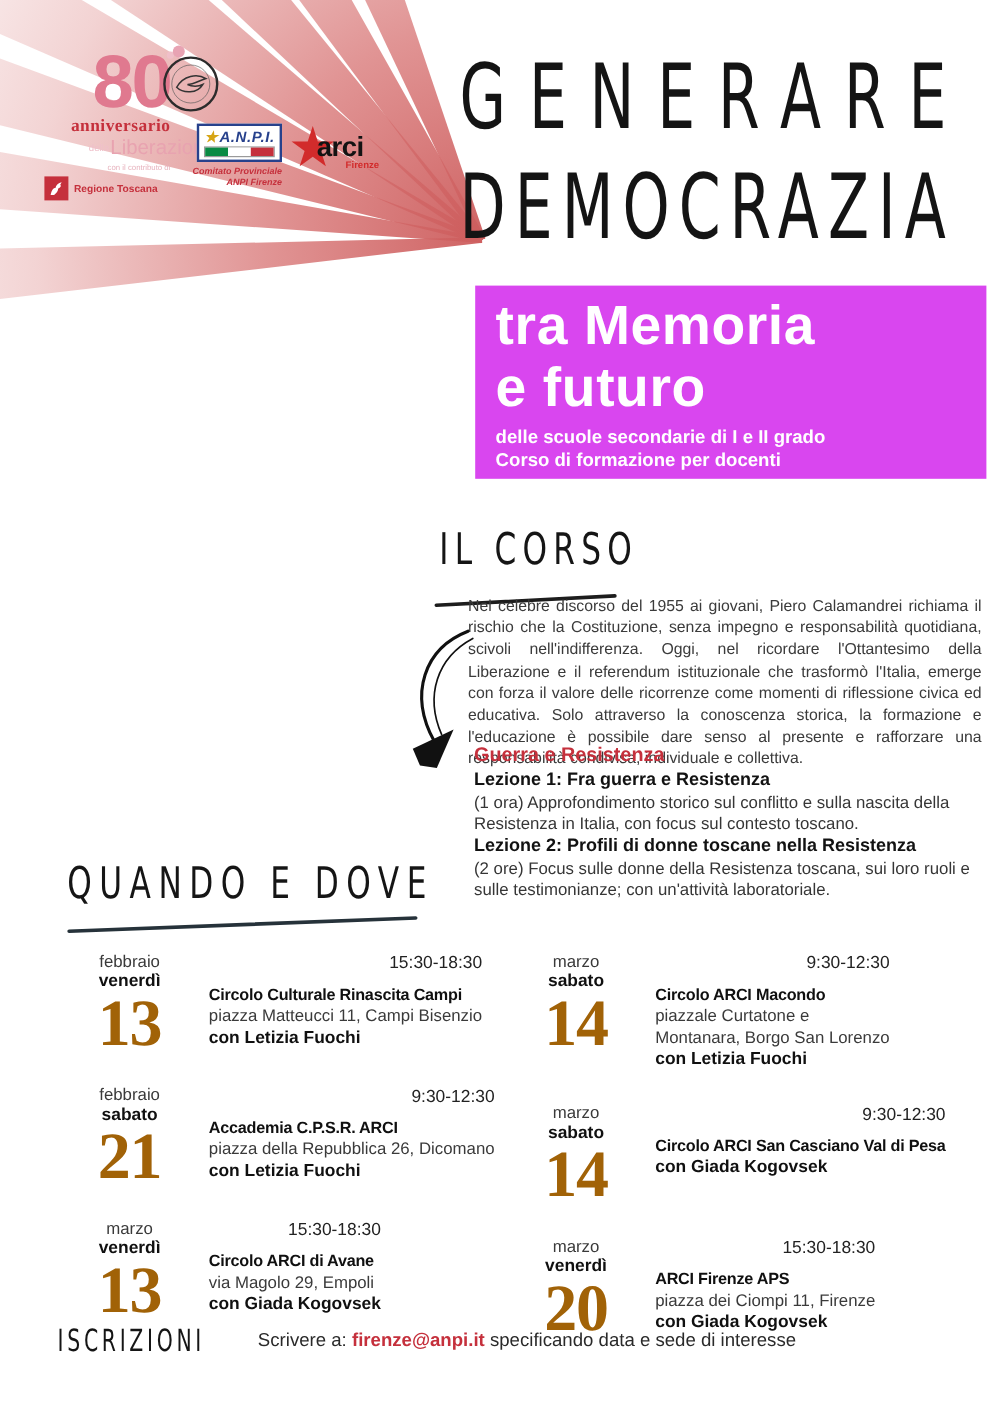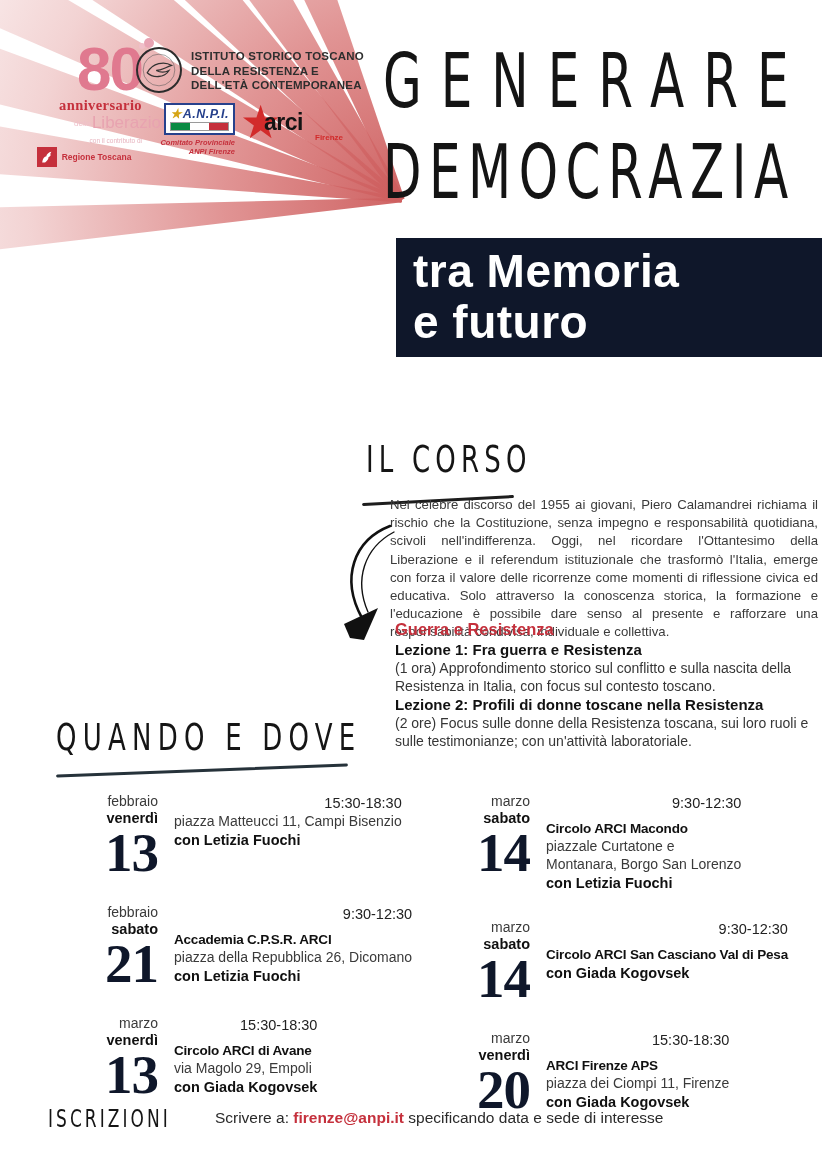--- a/index.html
+++ b/index.html
@@ -43,31 +43,31 @@
   .anpi-box { display:inline-block; border:2px solid #27418c; background:#fff; padding:1px 4px 2px; }
   .anpi-row { font-weight:bold; color:#27418c; font-size:12.5px; letter-spacing:0.5px; }
   .anpi-row .star { color:#D6A516; margin-right:1px; }
   .anpi-flag { display:flex; height:7px; margin-top:1px; border:1px solid #9a9a9a; }
   .anpi-flag span { flex:1; }
   .anpi-caption { color:#C5303C; font-weight:bold; font-size:7.5px; line-height:9px; margin-top:3px; }
 
   .logo-arci { position:absolute; left:240px; top:103px; width:72px; height:52px; }
   .arci-star { position:absolute; left:0; top:-4px; color:#D22B2B; font-size:46px; line-height:46px; }
   .arci-name { position:absolute; left:24px; top:6px; font-weight:bold; font-size:23px; color:#131313; letter-spacing:-0.5px; }
-  .arci-city { position:absolute; left:48px; top:30px; color:#D22B2B; font-size:8px; font-weight:bold;margin-left:27px; }
+  .arci-city { position:absolute; left:48px; top:30px; color:#D22B2B; font-size:8px; font-weight:bold; }
 
   
   .hand { font-family:"DejaVu Sans", sans-serif; color:#151515; transform-origin:0 50%; white-space:nowrap; }
   .title { position:absolute; left:383px; top:36px; transform:scaleY(1.5); transform-origin:0 0; color:#141414; }
   .title-l1 { font-size:50px; letter-spacing:0.38em; line-height:60px; }
   .title-l2 { font-size:50px; letter-spacing:0.15em; line-height:63px; }
 
   
-  .banner { position:absolute; left:396px; top:238px; width:426px; height:119px;
-    background:#0f172a; color:#fff; box-sizing:border-box; padding:8px 10px 0 17px; }
+  .banner { position:absolute; left:396px; top:238px; width:426px; height:161px;
+    background:#d946ef; color:#fff; box-sizing:border-box; padding:8px 10px 0 17px; }
   .banner-h { font-weight:bold; font-size:46px; line-height:51px; letter-spacing:0.5px; }
   .banner-sub { margin-top:7px; font-weight:bold; font-size:15.5px; line-height:19px; }
 
   
   .corso-head { position:absolute; left:366px; top:444px; font-size:26px; letter-spacing:0.2em; transform:scaleY(1.4); }
   .underline { position:absolute; height:3px; background:#1d1d1d; border-radius:2px; }
   .u-corso { left:362px; top:499px; width:152px; transform:rotate(-3deg); }
   .corso-par { position:absolute; left:390px; top:496px; width:428px; font-size:13.2px;
     line-height:18.2px; text-align:justify; color:#3b3b3b; }
   .arrow-doodle { position:absolute; left:330px; top:520px; }
@@ -79,25 +79,25 @@
 
   
   .quando-head { position:absolute; left:56px; top:722px; font-size:26px; letter-spacing:0.24em; transform:scaleY(1.4); }
   .u-quando { left:56px; top:769px; width:292px; transform:rotate(-2.2deg); background:#26323a; }
 
   .schedule-grid { position:absolute; left:58px; top:793px; width:764px; display:flex; }
   .sched-col { display:flex; flex-direction:column; row-gap:26px; }
   .col-left { width:372px; }
   .col-right { width:392px; }
   .event { display:flex; }
-  .event-date { width:100px; flex-shrink:0; text-align:right; }
+  .event-date { width:100px; flex-shrink:0; text-align:center; }
   .event-month { font-size:14px; color:#3a3a3a; line-height:17px; }
   .event-weekday { font-size:14.5px; font-weight:bold; color:#101010; line-height:16px; }
   .event-day { font-family:"Liberation Serif", serif; font-weight:bold; font-size:55px;
-    line-height:50px; color:#0f172a; margin-top:2px; letter-spacing:-1px; }
+    line-height:50px; color:#a16207; margin-top:2px; letter-spacing:-1px; }
   .event-details { margin-left:16px; padding-top:1px; }
   .event-time { font-size:14.5px; color:#222; line-height:18px;text-align:right; }
   .event-venue { font-size:13.5px; font-weight:bold; color:#101010; margin-top:8px; line-height:17px; white-space:nowrap; letter-spacing:-0.2px; }
   .event-address { font-size:14px; color:#3a3a3a; line-height:18px; white-space:pre-line; }
   .event-with { font-size:14.5px; font-weight:bold; color:#101010; line-height:19px; margin-top:1px; }
 
   
   .footer { position:absolute; left:48px; top:1108px; display:flex; align-items:center; }
   .footer-head { font-size:17px; letter-spacing:0.18em; transform:scaleY(1.5); }
   .footer-text { margin-left:44px; font-size:15.5px; color:#2a2a2a; }
@@ -137,25 +137,20 @@
     </div>
   </div>
 
   <div class="logo-istituto">
     <span class="ist-circle">
       <svg width="38" height="38" viewBox="0 0 42 42">
           <path d="M8 24 C14 13 27 11 35 16 C28 18 24 21.5 18 21.5 C22 23.5 28 23.5 32 21.5 C27 30 14 30 8 24 Z" fill="none" stroke="#333" stroke-width="1.4"></path>
           <circle cx="21" cy="21" r="17.5" fill="none" stroke="#555" stroke-width="0.6"></circle>
         </svg>
     </span>
-    <span class="ist-text">
-      <span>ISTITUTO STORICO TOSCANO</span><br>
-      <span>DELLA RESISTENZA E</span><br>
-      <span>DELL'ETÀ CONTEMPORANEA</span>
-    </span>
   </div>
 
   <div class="logo-anpi">
     <div class="anpi-box">
       <div class="anpi-row"><span class="star">★</span><span>A.N.P.I.</span></div>
       <div class="anpi-flag">
           <span style="background:#0A8A43"></span>
           <span style="background:#ffffff"></span>
           <span style="background:#C5303C"></span>
         </div>
@@ -176,22 +171,22 @@
     <div class="title-l1">GENERARE</div>
     <div class="title-l2">DEMOCRAZIA</div>
   </div>
 
   <div class="banner">
     <div class="banner-h">
       <div>tra Memoria</div>
       <div>e futuro</div>
     </div>
     <div class="banner-sub">
+      <div>delle scuole secondarie di I e II grado</div>
       <div>Corso di formazione per docenti</div>
-      <div>delle scuole secondarie di I e II grado</div>
     </div>
   </div>
 
   <div class="corso-head hand">IL CORSO</div>
   <div class="underline u-corso"></div>
   <div class="corso-par">Nel celebre discorso del 1955 ai giovani, Piero Calamandrei richiama il rischio che la Costituzione, senza impegno e responsabilità quotidiana, scivoli nell'indifferenza. Oggi, nel ricordare l'Ottantesimo della Liberazione e il referendum istituzionale che trasformò l'Italia, emerge con forza il valore delle ricorrenze come momenti di riflessione civica ed educativa. Solo attraverso la conoscenza storica, la formazione e l'educazione è possibile dare senso al presente e rafforzare una responsabilità condivisa, individuale e collettiva.</div>
 
   <div class="arrow-doodle">
     <svg width="72" height="126" viewBox="0 0 72 126">
       <path d="M60 6 C24 20 10 58 32 98" fill="none" stroke="#111" stroke-width="2.6" stroke-linecap="round"></path>
@@ -215,20 +210,21 @@
     <div class="sched-col col-left">
 
       <div class="event">
         <div class="event-date">
           <div class="event-month">febbraio</div>
           <div class="event-weekday">venerdì</div>
           <div class="event-day">13</div>
         </div>
         <div class="event-details">
           <div class="event-time">15:30-18:30</div>
+          <div class="event-venue">Circolo Culturale Rinascita Campi</div>
           <div class="event-address">piazza Matteucci 11, Campi Bisenzio</div>
           <div class="event-with">con Letizia Fuochi</div>
         </div>
       </div>
 
       <div class="event">
         <div class="event-date">
           <div class="event-month">febbraio</div>
           <div class="event-weekday">sabato</div>
           <div class="event-day">21</div>

